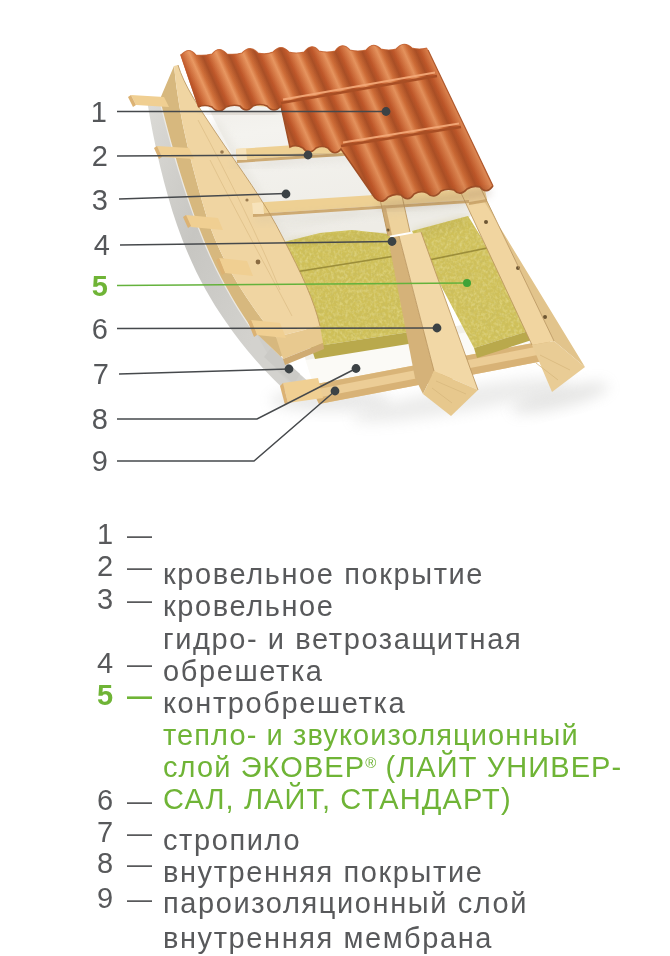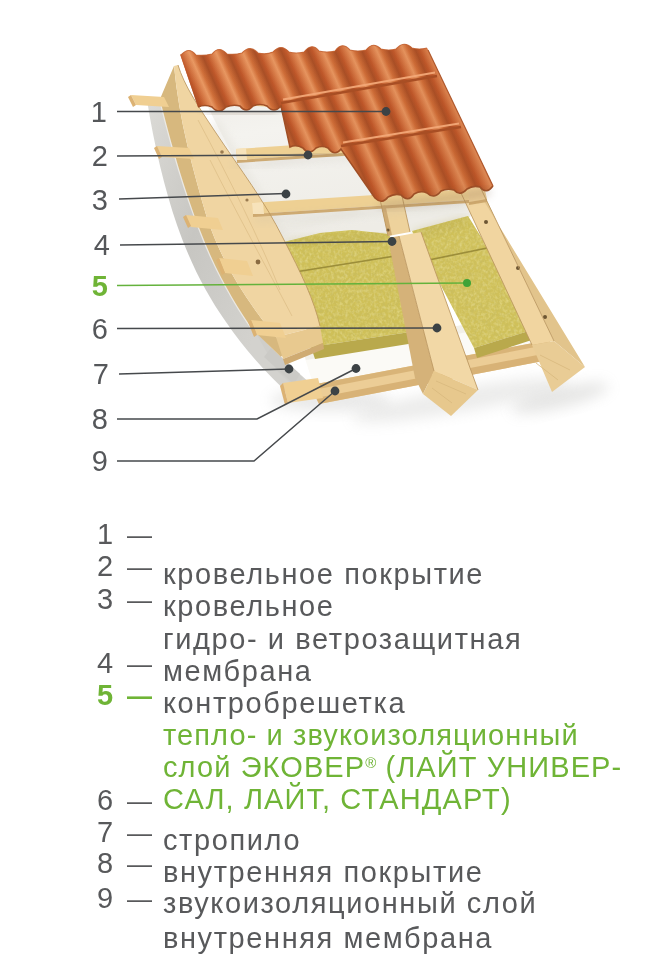--- a/index.html
+++ b/index.html
@@ -290,21 +290,21 @@
       <span class="txt">кровельное</span>
     </div>
 
 <div class="row" style="top:585px;">
       <span class="num">3</span>
       <span class="dash">—</span>
       <span class="txt">гидро- и ветрозащитная</span>
     </div>
 
 <div class="row" style="top:617px;">
-      <span class="txt">мембрана</span>
+      <span class="txt">обрешетка</span>
     </div>
 
 <div class="row" style="top:649px;">
       <span class="num">4</span>
       <span class="dash">—</span>
       <span class="txt">контробрешетка</span>
     </div>
 
 <div class="row grn" style="top:681px;">
       <span class="num">5</span>
@@ -328,21 +328,21 @@
 
 <div class="row" style="top:818px;">
       <span class="num">7</span>
       <span class="dash">—</span>
       <span class="txt">внутренняя покрытие</span>
     </div>
 
 <div class="row" style="top:849px;">
       <span class="num">8</span>
       <span class="dash">—</span>
-      <span class="txt">звукоизоляционный слой</span>
+      <span class="txt">пароизоляционный слой</span>
     </div>
 
 <div class="row" style="top:884px;">
       <span class="num">9</span>
       <span class="dash">—</span>
       <span class="txt">внутренняя мембрана</span>
     </div>
 </div>
 
 </body></html>

